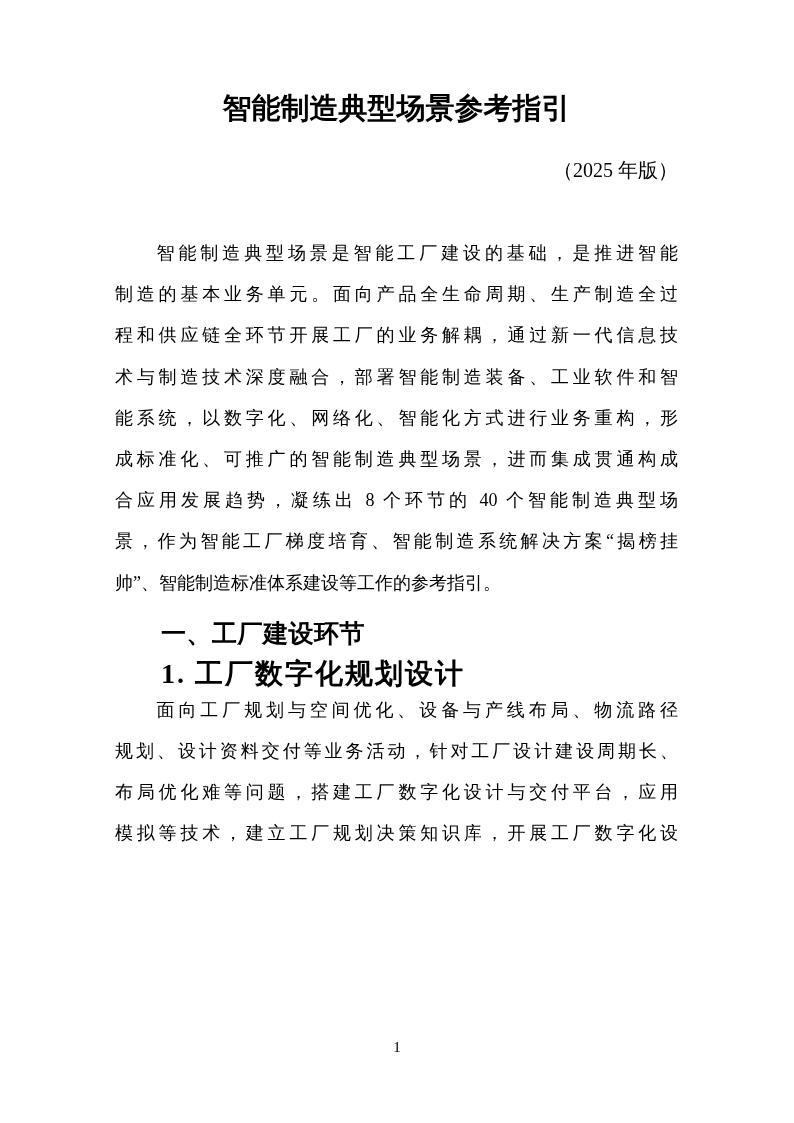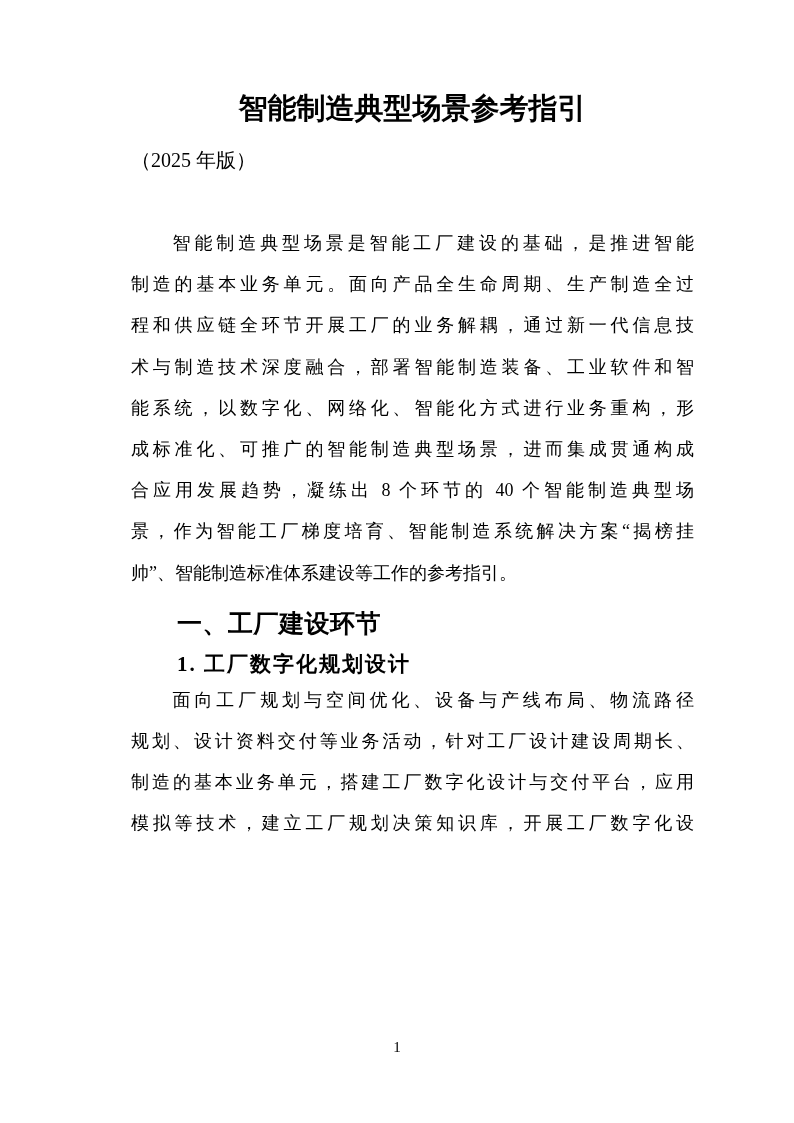--- a/index.html
+++ b/index.html
@@ -11,36 +11,36 @@
     position: relative;
     width: 794px;
     height: 1123px;
     background: #ffffff;
     color: #000000;
     overflow: hidden;
     font-family: "Liberation Serif", "DejaVu Serif", serif;
   }
   .content {
     position: absolute;
-    left: 131px;
+    left: 115px;
     top: 0;
     width: 563px;
   }
   .doc-title {
     margin: 86px 0 0 0;
     font-size: 29px;
     font-weight: 700;
     line-height: 44px;
     text-align: center;
   }
   .doc-subtitle {
-    margin: 13px 0 0 0;
+    margin: 23px 0 0 0;
     font-size: 20px;
     line-height: 34px;
-    text-align: left;
+    text-align: right;
   }
   .paragraph { margin: 0; }
   .para-intro { margin-top: 46px; }
   .para-section { margin-top: 1px; }
   .bline {
     font-size: 18px;
     line-height: 41.2px;
     height: 41.2px;
     text-align: justify;
     text-align-last: justify;
@@ -53,21 +53,21 @@
     margin: 14px 0 0 0;
     font-size: 25px;
     font-weight: 700;
     line-height: 30px;
     text-indent: 46px;
     letter-spacing: 0.5px;
     font-family: "Liberation Sans", "DejaVu Sans", sans-serif;
   }
   .sub-heading {
     margin: 11px 0 0 0;
-    font-size: 21px;
+    font-size: 28px;
     font-weight: 700;
     line-height: 30px;
     text-indent: 46px;
     letter-spacing: 2px;
     font-family: "Liberation Serif", "DejaVu Serif", serif;
   }
   .page-number {
     position: absolute;
     left: 0;
     right: 0;
@@ -97,20 +97,20 @@
       <div class="bline">景，作为智能工厂梯度培育、智能制造系统解决方案“揭榜挂</div>
       <div class="bline last">帅”、智能制造标准体系建设等工作的参考指引。</div>
     </div>
 
     <h2 class="sec-heading">一、工厂建设环节</h2>
     <h3 class="sub-heading">1. 工厂数字化规划设计</h3>
 
     <div class="paragraph para-section">
       <div class="bline first">面向工厂规划与空间优化、设备与产线布局、物流路径</div>
       <div class="bline">规划、设计资料交付等业务活动，针对工厂设计建设周期长、</div>
-      <div class="bline">制造的基本业务单元，搭建工厂数字化设计与交付平台，应用</div>
+      <div class="bline">布局优化难等问题，搭建工厂数字化设计与交付平台，应用</div>
       <div class="bline">模拟等技术，建立工厂规划决策知识库，开展工厂数字化设</div>
     </div>
 
   </div>
 
   <div class="page-number">1</div>
 </div>
 
 </body></html>

